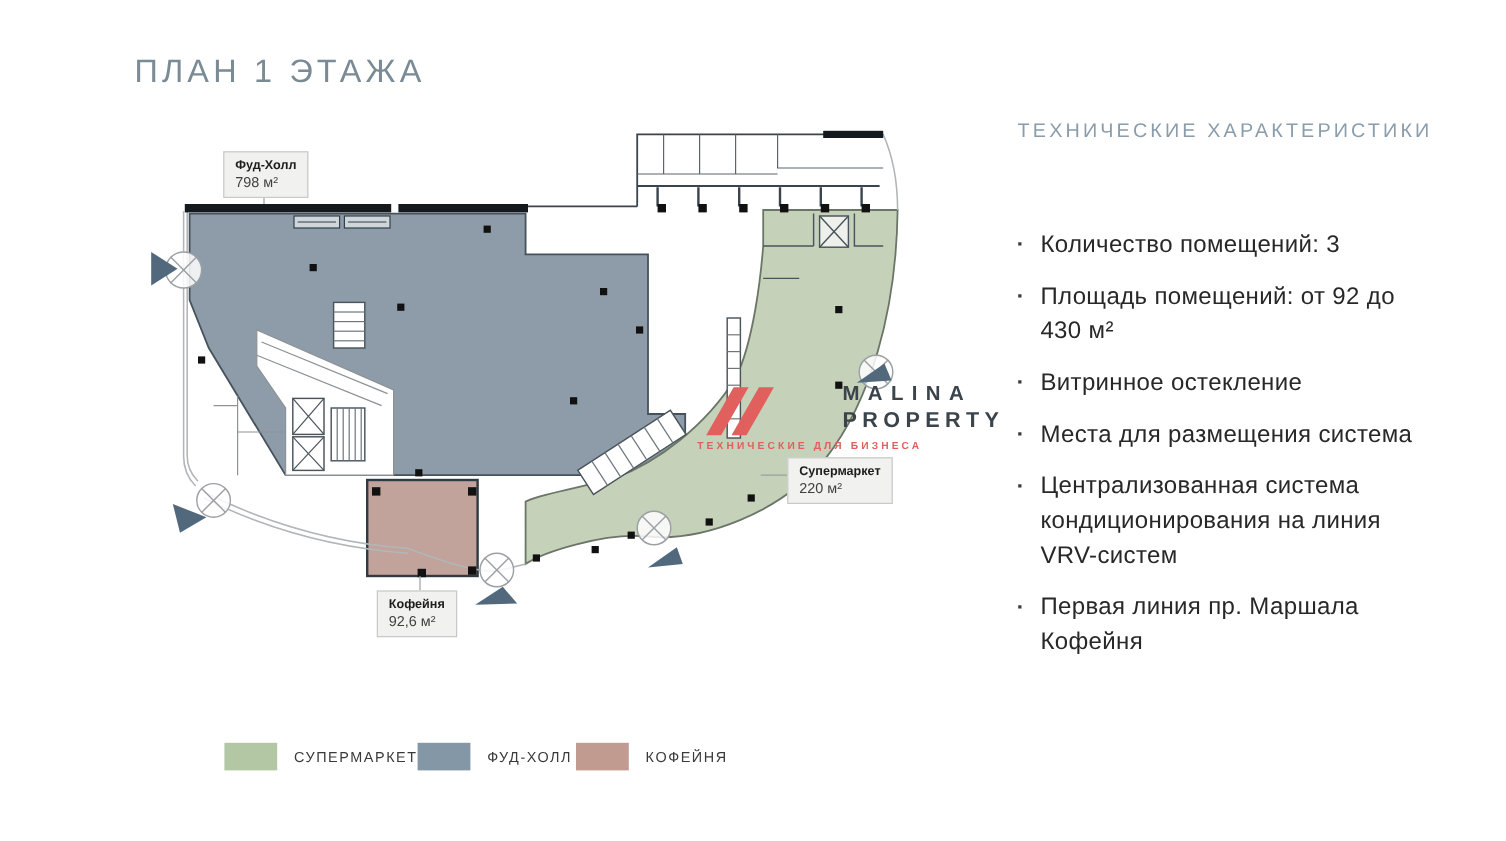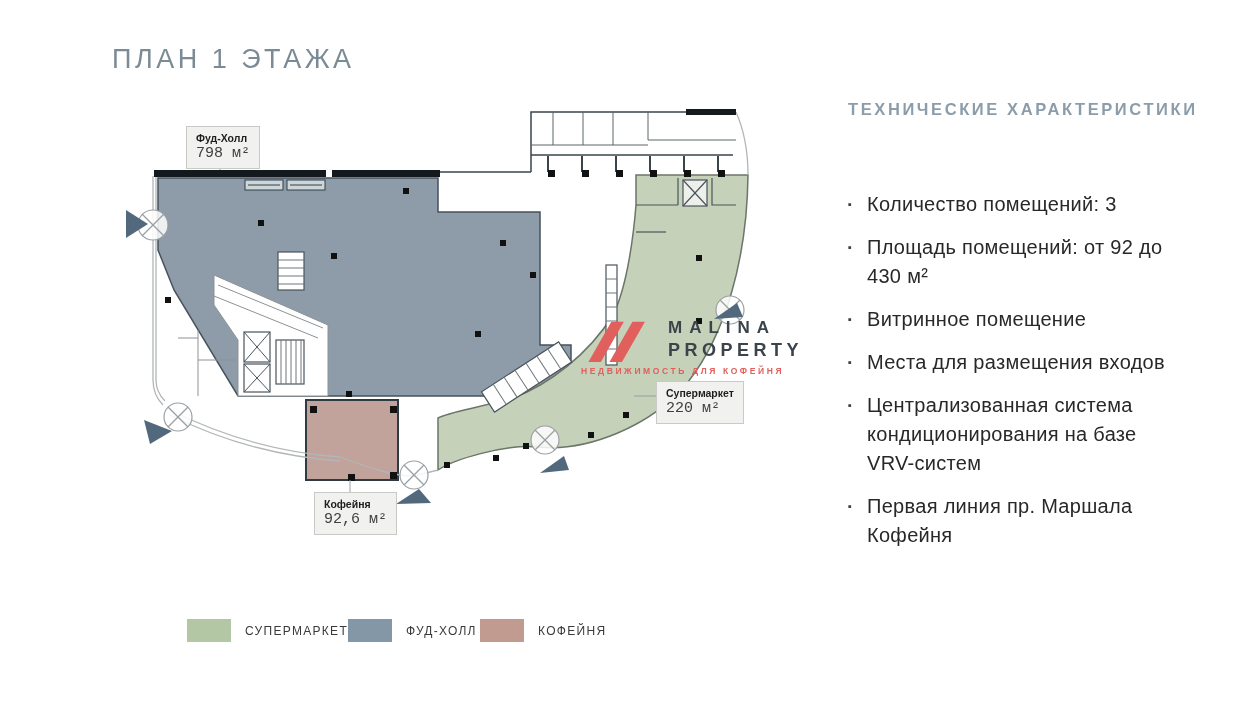--- a/index.html
+++ b/index.html
@@ -6,32 +6,32 @@
   .stage{position:relative;width:1255px;height:675px;background:#fff;overflow:hidden;
          font-family:"Liberation Sans",sans-serif;color:#2b2b2b;margin-left:48px;}
   .page-title{position:absolute;left:64px;top:44px;font-size:27px;font-weight:400;
               letter-spacing:3.5px;color:#7b8b95;margin:0;}
   
   .plan{position:absolute;left:70px;top:100px;}
   
   .unit-label{position:absolute;background:#f1f1ef;border:1px solid #c9c9c6;
               padding:5px 9px 4px 9px;line-height:1.25;z-index:5;}
   .unit-name{font-size:10.5px;font-weight:bold;color:#1d1d1d;}
-  .unit-area{font-size:15px;color:#3f3f3f;font-family:Liberation Mono, monospace;}
+  .unit-area{font-size:12px;color:#3f3f3f;}
   
   .logo{position:absolute;left:533px;top:316px;width:200px;z-index:6;}
-  .logo-row{display:flex;align-items:center;}
+  .logo-row{display:flex;align-items:flex-end;gap:34px;}
   .logo-mark{width:78px;height:46px;flex:none;margin-right:9px;}
   .logo-names{padding-top:2px;}
   .logo-name1{font-size:17px;font-weight:bold;letter-spacing:7px;color:#3b434b;line-height:1.2;}
   .logo-name2{font-size:18px;font-weight:bold;letter-spacing:4.5px;color:#3b434b;line-height:1.35;}
   .logo-tagline{margin-top:3px;font-size:8.5px;font-weight:bold;letter-spacing:2.6px;
                 color:#e15f5c;white-space:nowrap;}
   
-  .specs-heading{position:absolute;left:800px;top:100px;font-size:16.5px;font-weight:700;
+  .specs-heading{position:absolute;left:800px;top:100px;font-size:16.5px;font-weight:400;
                  letter-spacing:2.6px;color:#8b9dab;margin:0;}
   .specs-list{position:absolute;left:800px;top:190px;width:330px;margin:0;padding:0;list-style:none;}
   .specs-list li{position:relative;padding-left:19px;margin-bottom:14px;font-size:20px;
                  letter-spacing:0.3px;line-height:29px;color:#282828;}
   .specs-list li::before{content:"▪";position:absolute;left:0;top:0;font-size:11px;
                  line-height:29px;color:#3c3c3c;}
   
   .legend-item{position:absolute;top:619px;display:flex;align-items:center;height:23px;}
   .legend-swatch{width:44px;height:23px;flex:none;}
   .legend-label{margin-left:14px;font-size:12px;letter-spacing:1.3px;color:#3a3a3a;}
@@ -253,30 +253,30 @@
         <g fill="#e15f5c">
           <polygon points="0,48 24,6 37,6 13,48"></polygon>
           <polygon points="22,48 46,6 59,6 35,48"></polygon>
         </g>
       </svg>
       <div class="logo-names">
         <div class="logo-name1">MALINA</div>
         <div class="logo-name2">PROPERTY</div>
       </div>
     </div>
-    <div class="logo-tagline">НЕДВИЖИМОСТЬ ДЛЯ КОФЕЙНЯ</div>
+    <div class="logo-tagline">ТЕХНИЧЕСКИЕ ДЛЯ БИЗНЕСА</div>
   </div>
 
   <h2 class="specs-heading">ТЕХНИЧЕСКИЕ ХАРАКТЕРИСТИКИ</h2>
   <ul class="specs-list">
     <li>Количество помещений: 3</li>
     <li>Площадь помещений: от 92 до 430 м²</li>
-    <li>Витринное помещение</li>
-    <li>Места для размещения входов</li>
-    <li>Централизованная система кондиционирования на базе VRV-систем</li>
+    <li>Витринное остекление</li>
+    <li>Места для размещения система</li>
+    <li>Централизованная система кондиционирования на линия VRV-систем</li>
     <li>Первая линия пр. Маршала Кофейня</li>
   </ul>
 
   <div class="legend-item" style="left:139px">
     <span class="legend-swatch" style="background-color: rgb(180, 199, 165);"></span>
     <span class="legend-label">СУПЕРМАРКЕТ</span>
   </div>
   <div class="legend-item" style="left:300px">
     <span class="legend-swatch" style="background-color: rgb(132, 151, 167);"></span>
     <span class="legend-label">ФУД-ХОЛЛ</span>

